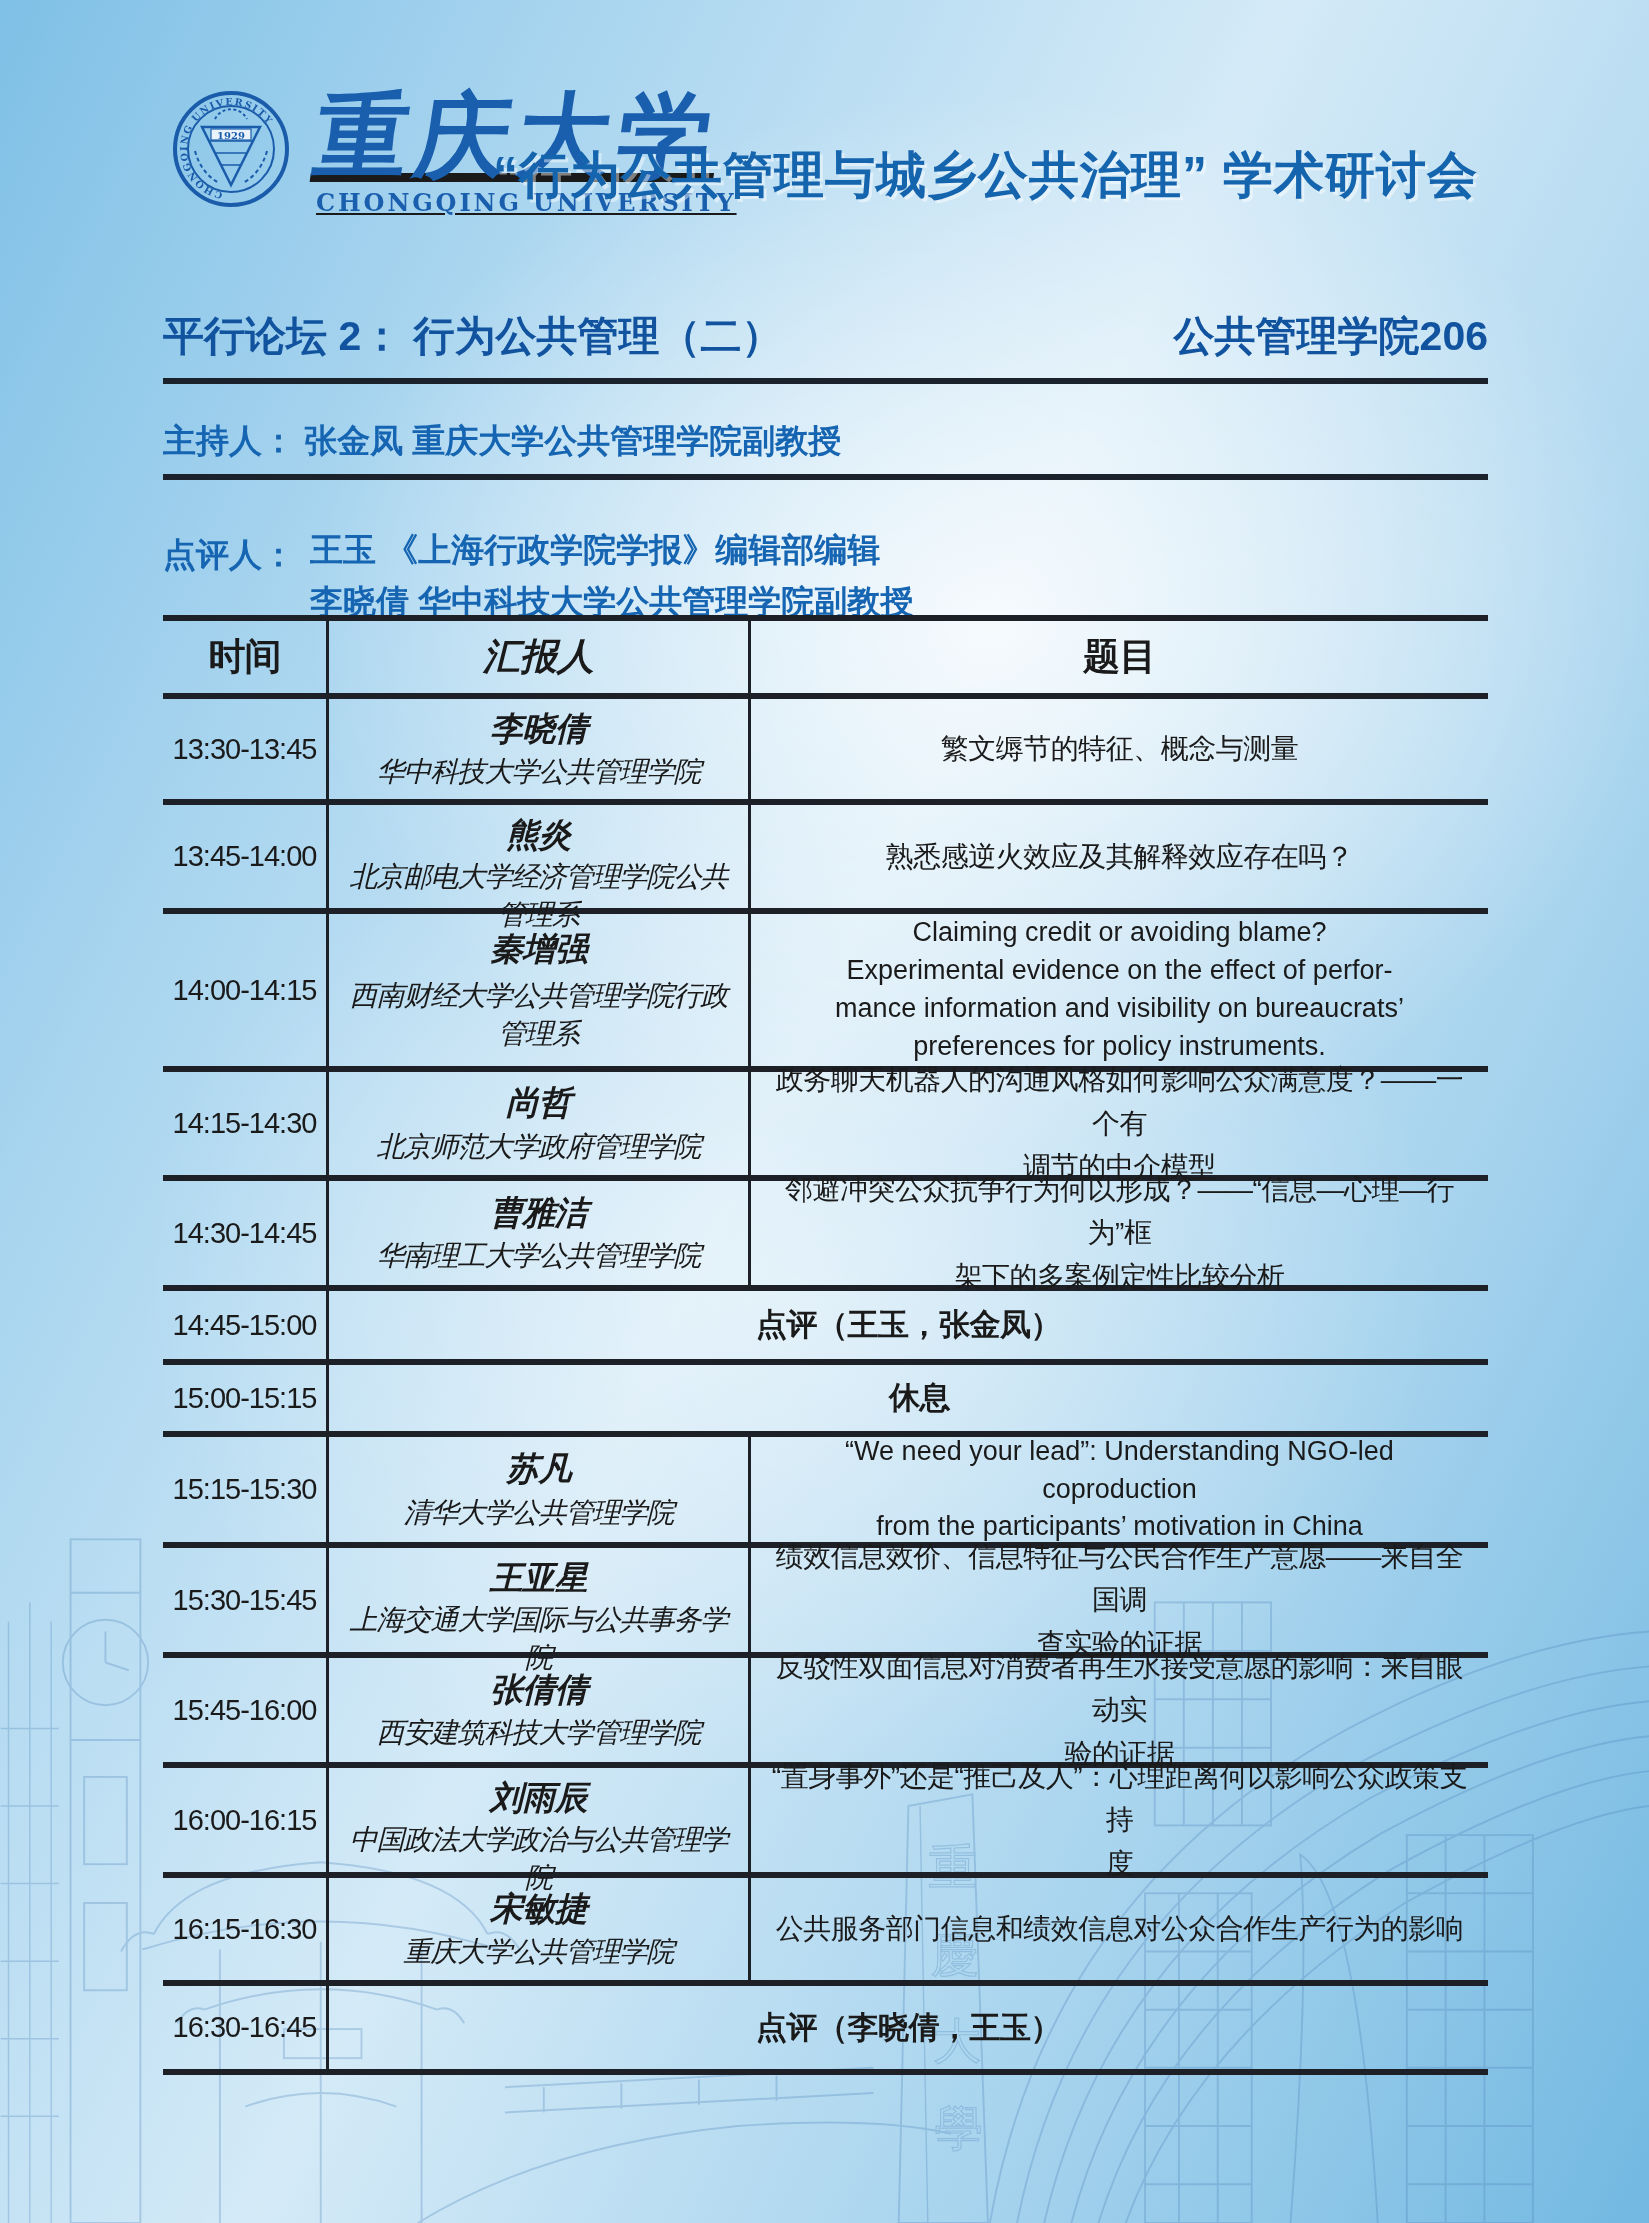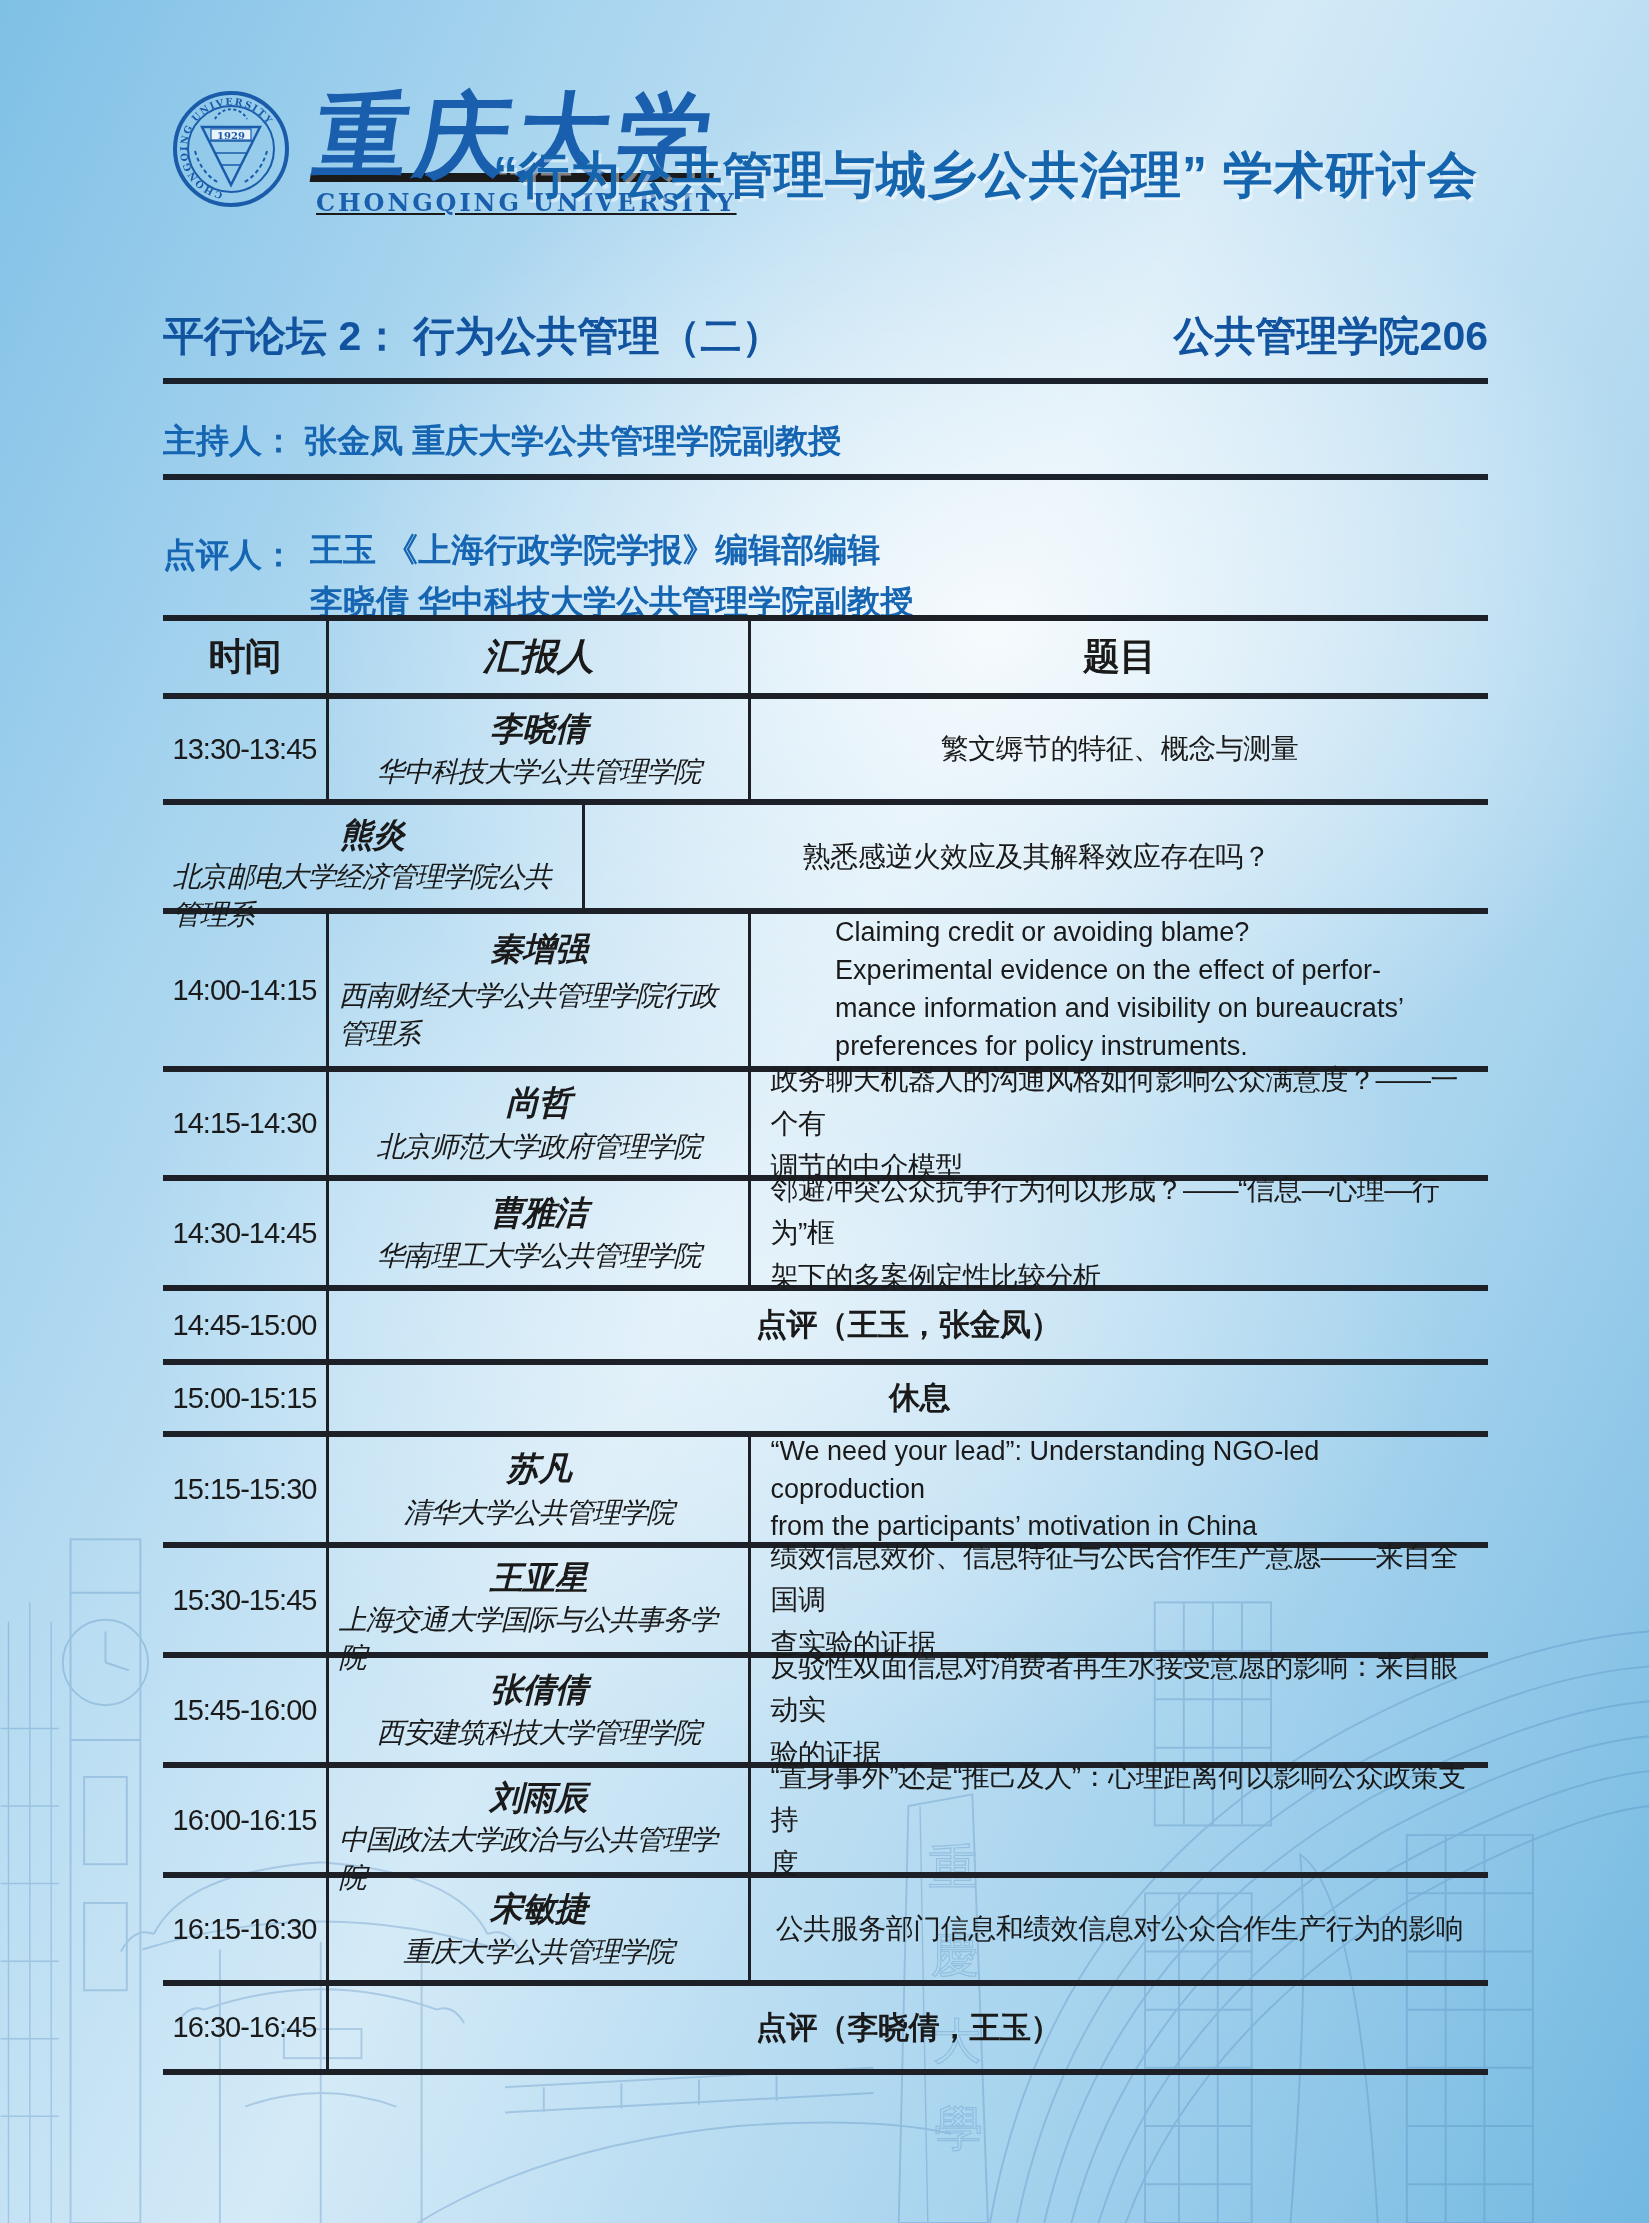--- a/index.html
+++ b/index.html
@@ -63,21 +63,21 @@
   .rev-label{width:147px;flex:0 0 auto;}
   .rev-list div{line-height:1.0;}
   .rev-list div + div{margin-top:19.4px;}
 
   
   .sched{
     position:absolute;left:163px;top:615px;width:1325px;
     border-top:6.8px solid var(--line);
   }
   .trow{display:flex;border-bottom:6.8px solid var(--line);align-items:stretch;}
-  .cell{display:flex;align-items:center;justify-content:center;text-align:left;}
+  .cell{display:flex;align-items:center;justify-content:center;text-align:center;}
   .c-time{width:166px;flex:0 0 auto;border-right:3.9px solid var(--line);font-size:29px;letter-spacing:-1px;}
   .c-pres{width:422px;flex:0 0 auto;border-right:3.9px solid var(--line);
           flex-direction:column;justify-content:space-evenly;padding:7.8px 9.7px;font-style:italic;}
   .c-title{flex:1 1 auto;padding:5.8px 19.4px;font-size:28px;line-height:1.55;letter-spacing:-0.5px;white-space:pre-line;}
   .c-title.en{font-size:27px;line-height:1.4;letter-spacing:0;}
   .c-span{flex:1 1 auto;font-size:31px;font-weight:bold;letter-spacing:-0.5px;}
   .pname{font-size:33px;font-weight:bold;letter-spacing:-0.5px;}
   .paff{font-size:28px;letter-spacing:-1px;}
   .thead .cell{font-size:37px;font-weight:bold;}
   .thead{height:78px;}
@@ -233,20 +233,21 @@
   <div class="trow h109">
     <div class="cell c-time">13:30-13:45</div>
     <div class="cell c-pres">
       <div class="pname">李晓倩</div>
       <div class="paff">华中科技大学公共管理学院</div>
     </div>
     <div class="cell c-title">繁文缛节的特征、概念与测量</div>
   </div>
 
   <div class="trow h112">
+    <div class="cell c-time">13:45-14:00</div>
     <div class="cell c-pres">
       <div class="pname">熊炎</div>
       <div class="paff">北京邮电大学经济管理学院公共管理系</div>
     </div>
     <div class="cell c-title">熟悉感逆火效应及其解释效应存在吗？</div>
   </div>
 
   <div class="trow h163">
     <div class="cell c-time">14:00-14:15</div>
     <div class="cell c-pres">

